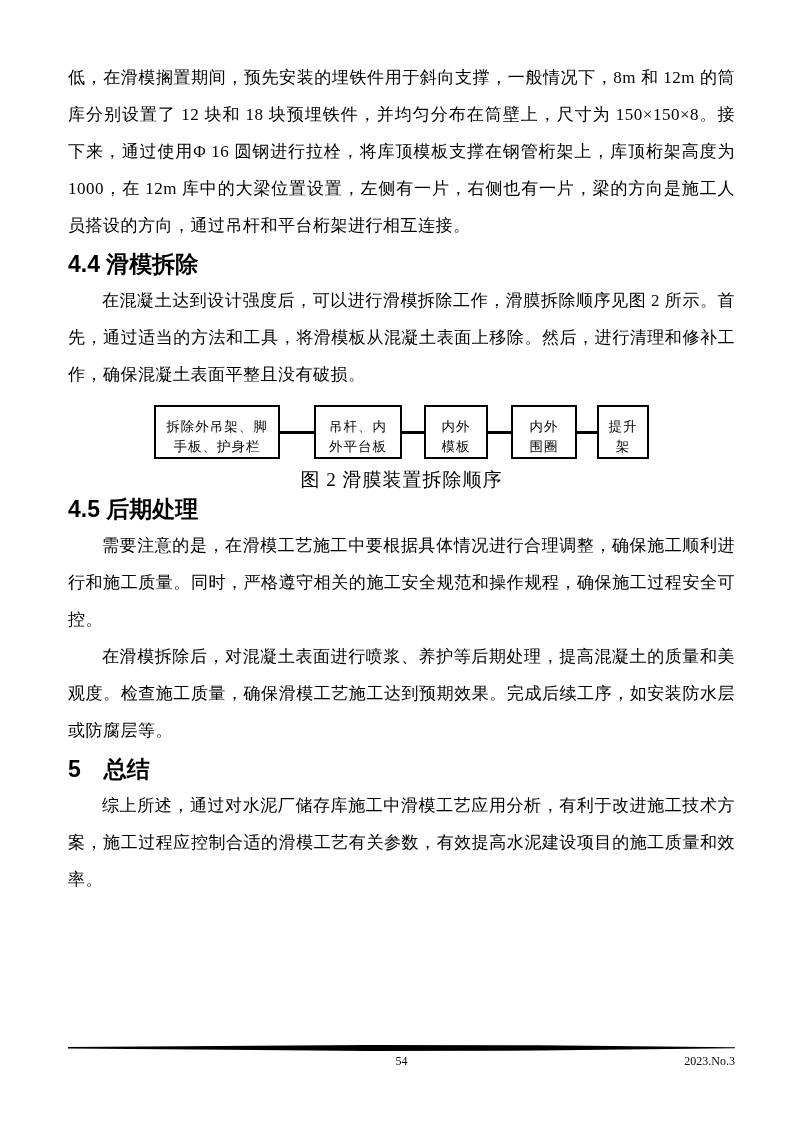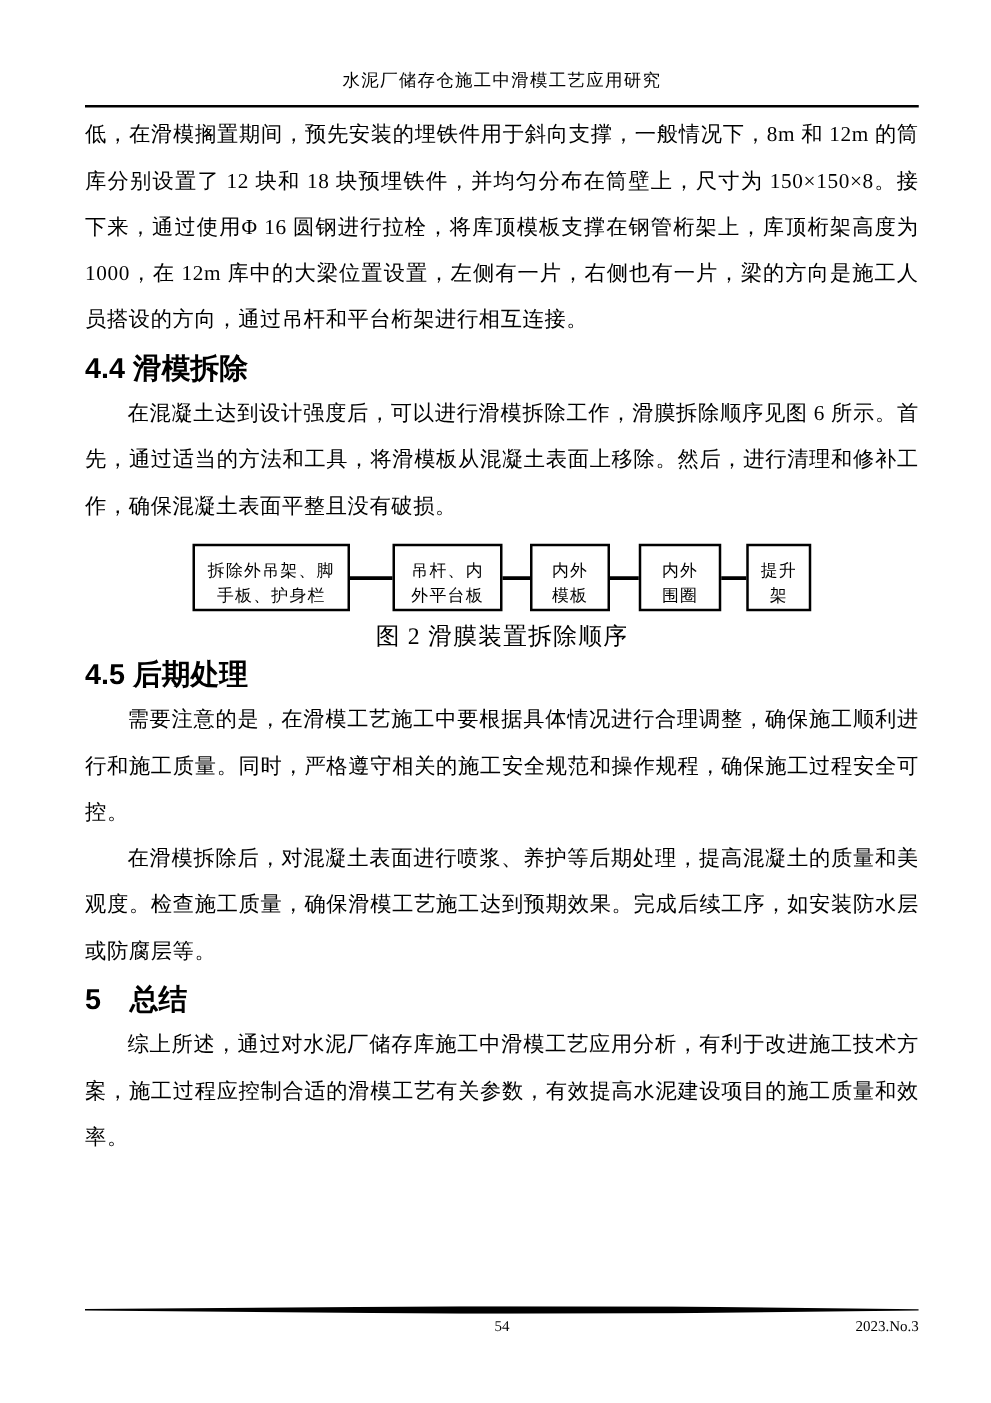--- a/index.html
+++ b/index.html
@@ -120,32 +120,28 @@
   .footer-issue {
     position: absolute;
     right: 0;
   }
 </style>
 </head>
 <body>
 
 <div class="page">
 
-  <header>
-    <div class="header-title">水泥厂储存仓施工中滑模工艺应用研究</div>
-    <div class="header-rule"></div>
-  </header>
 
   <main>
 
     <p class="body-para">低，在滑模搁置期间，预先安装的埋铁件用于斜向支撑，一般情况下，8m 和 12m 的筒库分别设置了 12 块和 18 块预埋铁件，并均匀分布在筒壁上，尺寸为 150×150×8。接下来，通过使用Φ 16 圆钢进行拉栓，将库顶模板支撑在钢管桁架上，库顶桁架高度为 1000，在 12m 库中的大梁位置设置，左侧有一片，右侧也有一片，梁的方向是施工人员搭设的方向，通过吊杆和平台桁架进行相互连接。</p>
 
     <h2 class="sec-heading">4.4 滑模拆除</h2>
 
-    <p class="body-para indent">在混凝土达到设计强度后，可以进行滑模拆除工作，滑膜拆除顺序见图 6 所示。首先，通过适当的方法和工具，将滑模板从混凝土表面上移除。然后，进行清理和修补工作，确保混凝土表面平整且没有破损。</p>
+    <p class="body-para indent">在混凝土达到设计强度后，可以进行滑模拆除工作，滑膜拆除顺序见图 2 所示。首先，通过适当的方法和工具，将滑模板从混凝土表面上移除。然后，进行清理和修补工作，确保混凝土表面平整且没有破损。</p>
 
     <figure class="fig">
       <div class="flowchart">
         <div class="fc-box fc-b1">
           <span>拆除外吊架、脚
 手板、护身栏</span>
         </div>
         <div class="fc-connector fc-c1"></div>
         <div class="fc-box fc-b2">
           <span>吊杆、内

